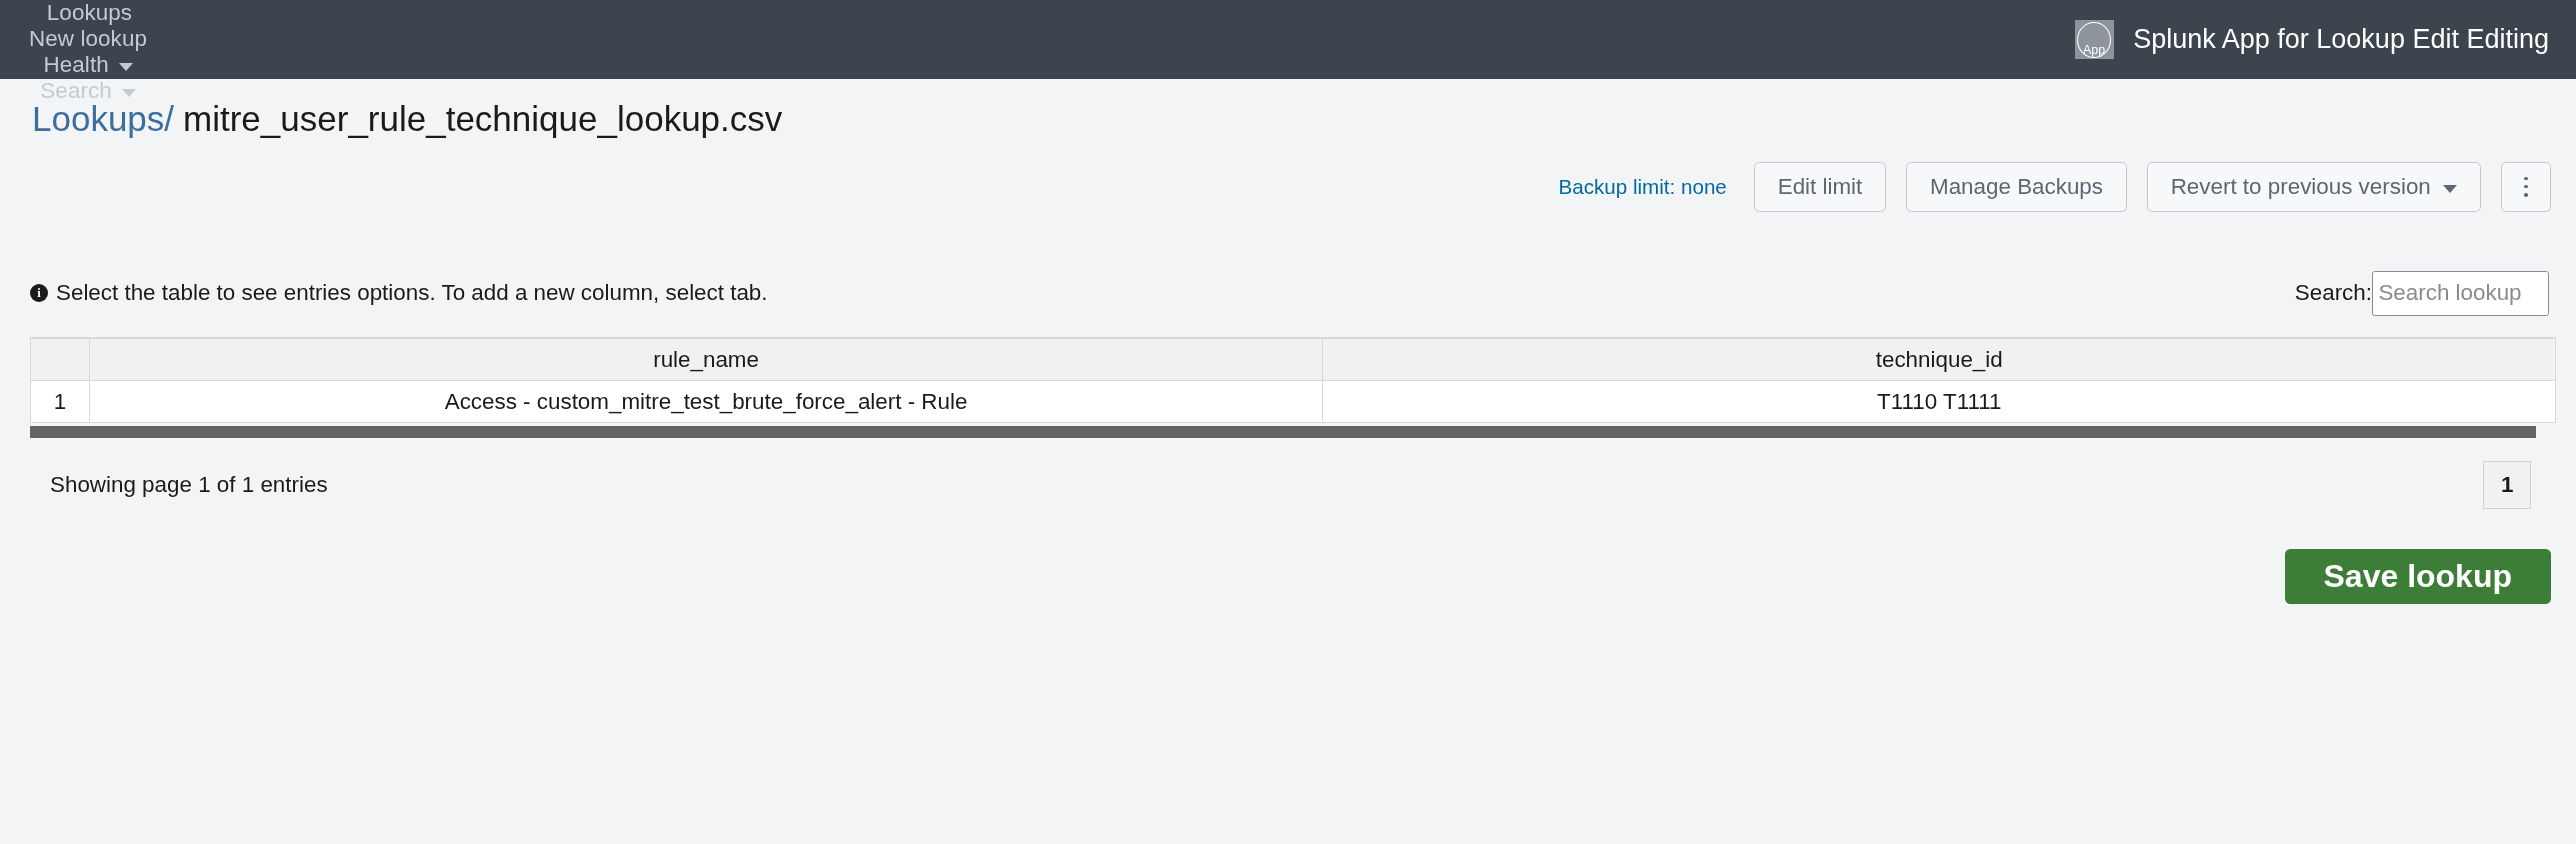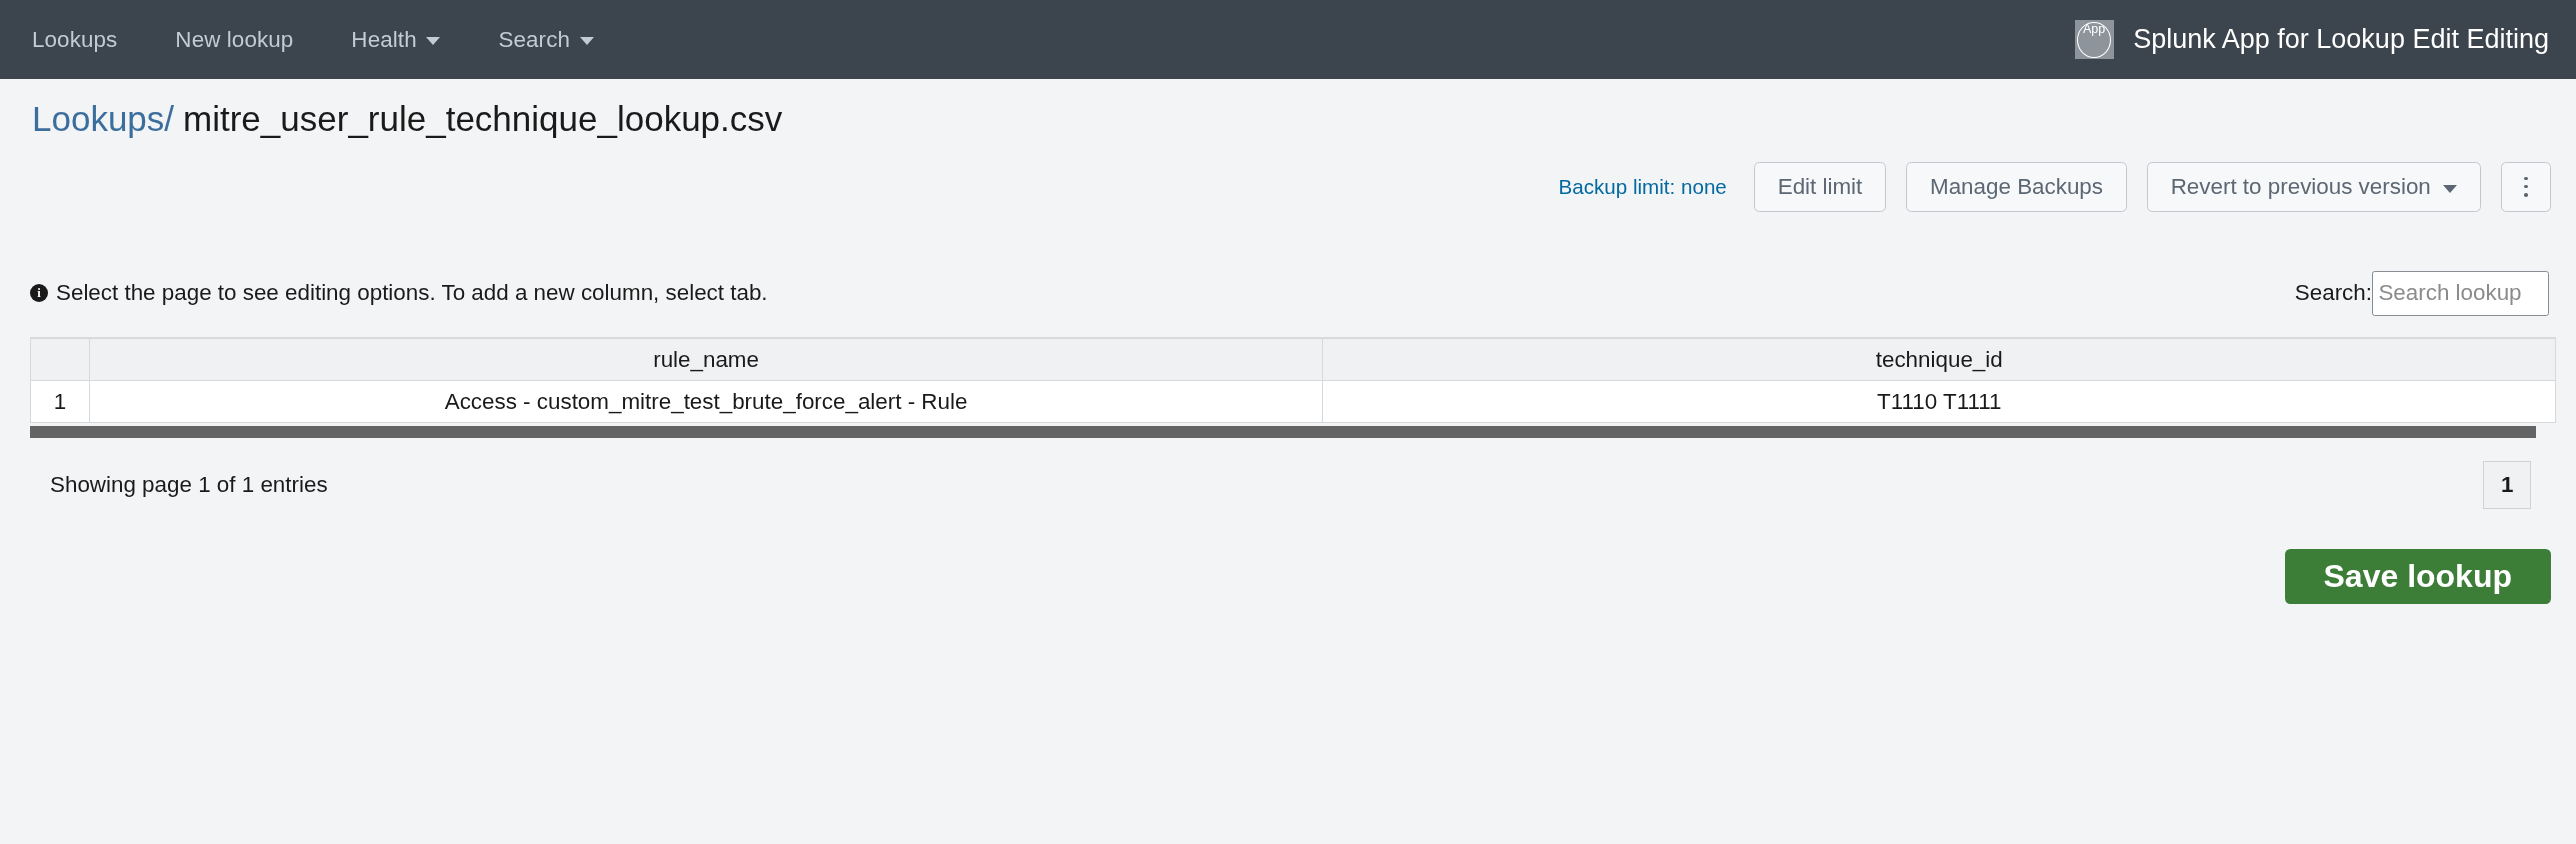--- a/index.html
+++ b/index.html
@@ -22,20 +22,21 @@
     display: flex;
     align-items: center;
     padding: 0 0 0 0;
     box-sizing: border-box;
     position: relative;
   }
   .nav-left {
     display: flex;
     align-items: center;
     height: 100%;
+    flex-direction: column;
   }
   .nav-item {
     color: #c3cbd4;
     font-size: 22.4px;
     padding: 0 29px;
     height: 100%;
     display: flex;
     align-items: center;
     cursor: pointer;
     white-space: nowrap;
@@ -68,21 +69,21 @@
     align-items: center;
     justify-content: center;
     margin-right: 19.7px;
   }
   .app-logo-circle {
     width: 34px;
     height: 36px;
     border: 1.8px solid #ffffff;
     border-radius: 50%;
     display: flex;
-    align-items: flex-start;
+    align-items: flex-end;
     justify-content: center;
     box-sizing: border-box;
   }
   .app-logo-text {
     color: #ffffff;
     font-size: 12.5px;
     line-height: 1;
   }
   .app-title {
     color: #ffffff;
@@ -358,21 +359,21 @@
   <button class="btn btn-kebab">
     <span class="kebab-dot"></span>
     <span class="kebab-dot"></span>
     <span class="kebab-dot"></span>
   </button>
 </div>
 
 <div class="mid-row">
   <div class="info-msg">
     <span class="info-icon">i</span>
-    <span>Select the page to see editing options. To add a new column, select tab.</span>
+    <span>Select the table to see entries options. To add a new column, select tab.</span>
   </div>
   <div class="search-wrap">
     <span class="search-label">Search:</span>
     <input class="search-input" type="text" placeholder="Search lookup" style="">
   </div>
 </div>
 
 <div class="table-wrap">
   <table class="lookup">
     <thead>

